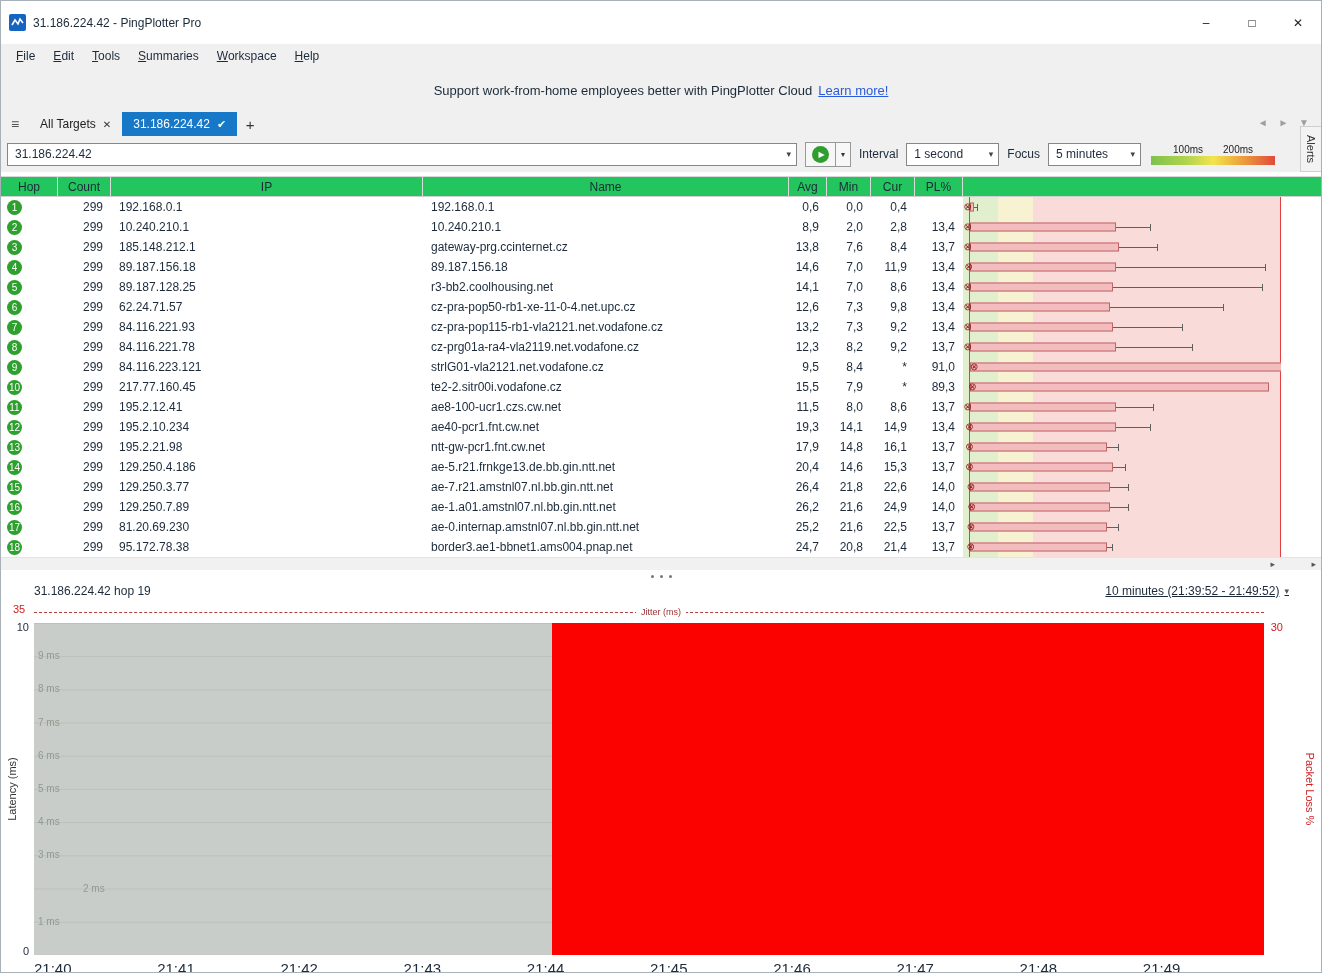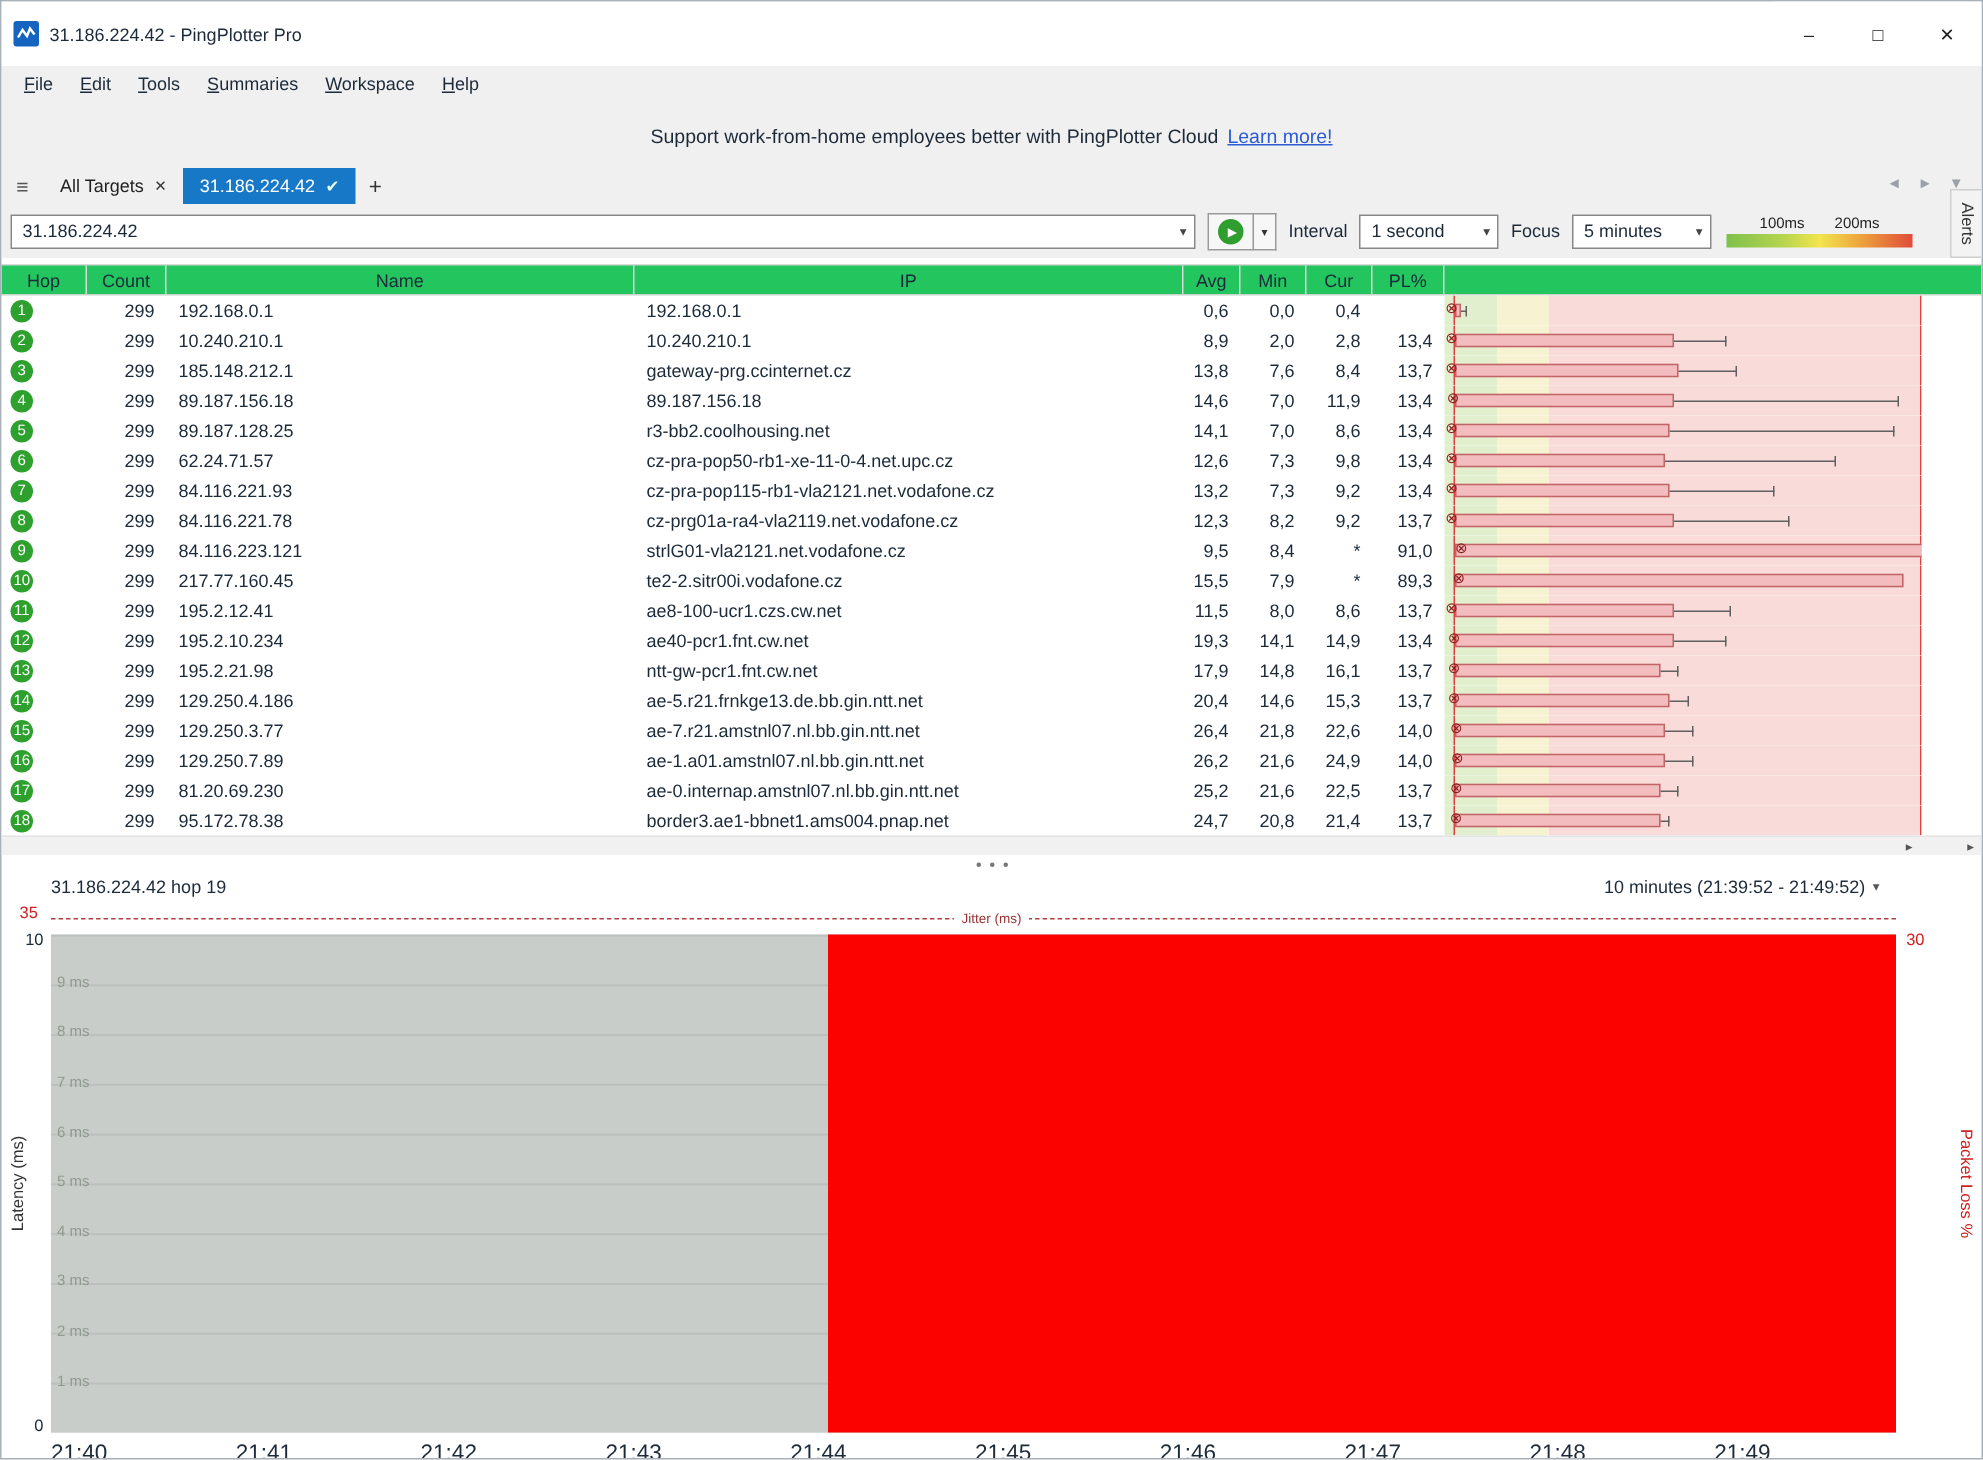--- a/index.html
+++ b/index.html
@@ -81,21 +81,21 @@
   .bar { position:absolute; left:7px; top:50%; transform:translateY(-50%); height:9px;
          background:#f3bcbe; border:1px solid #bf6565; }
   .marker { position:absolute; top:50%; transform:translate(-50%,-52%); color:#8b1a1a; font-size:10px; line-height:10px; }
   
   .hscroll { height:13px; background:#f1f1f1; border-top:1px solid #e4e4e4; position:relative; }
   .hscroll .arrow { position:absolute; top:0; line-height:13px; font-size:9px; color:#555; }
   .splitter { height:12px; display:flex; align-items:center; justify-content:center; gap:6px; }
   .splitter .dot { width:3px; height:3px; border-radius:50%; background:#777; }
   
   .gheader { height:17px; display:flex; align-items:center; padding-left:33px; font-size:12px; }
-  .gheader .range { margin-left:auto; display:flex; align-items:center; gap:5px; padding-right:68px; }
+  .gheader .range { margin-left:auto; display:flex; align-items:center; gap:5px; padding-right:32px;text-decoration:underline; }
   .gheader .range .chev { font-size:9px; color:#555; }
   .jitter { height:22px; position:relative; }
   .jmax { position:absolute; left:12px; top:4px; color:#cc2222; font-size:11px; }
   .jline { position:absolute; left:33px; right:57px; top:58%; border-top:1px dashed #b04040; }
   .jlabel { position:absolute; left:50%; top:58%; transform:translate(-50%,-50%); font-size:9px;
             color:#993333; background:#fff; padding:0 5px; z-index:2; }
   .plotwrap { height:336px; position:relative; }
   .ymax { position:absolute; left:0; width:28px; text-align:right; top:0; font-size:11px; }
   .ymin { position:absolute; left:0; width:28px; text-align:right; bottom:0; font-size:11px; }
   .yaxis-label { position:absolute; left:5px; top:50%; transform:translateY(-50%) rotate(180deg);
@@ -185,22 +185,22 @@
       <span>200ms</span>
     </div>
     <div class="legend-bar"></div>
   </div>
 </div>
 <div class="alerts-tab">Alerts</div>
 
 <div class="thead">
   <div class="h">Hop</div>
   <div class="h">Count</div>
+  <div class="h">IP</div>
   <div class="h">Name</div>
-  <div class="h">IP</div>
   <div class="h">Avg</div>
   <div class="h">Min</div>
   <div class="h">Cur</div>
   <div class="h">PL%</div>
   <div></div>
 </div>
 <div class="tbody">
     <div class="trow">
       <div class="c hopc"><span class="hopball">1</span></div>
       <div class="c num">299</div>
@@ -557,21 +557,21 @@
   <div class="plot">
     <div class="loss" style="left: 42.1%;"></div>
     <div>
         <span class="glabel" style="top: 10%;">9 ms</span>
         <span class="glabel" style="top: 20%;">8 ms</span>
         <span class="glabel" style="top: 30%;">7 ms</span>
         <span class="glabel" style="top: 40%;">6 ms</span>
         <span class="glabel" style="top: 50%;">5 ms</span>
         <span class="glabel" style="top: 60%;">4 ms</span>
         <span class="glabel" style="top: 70%;">3 ms</span>
-        <span class="glabel" style="top: 80%;">2 ms</span>
+        <span class="glabel" style="top: 80%; margin-left: 45px;">2 ms</span>
         <span class="glabel" style="top: 90%;">1 ms</span>
       </div>
   </div>
   <span class="rmax">30</span>
   <span class="raxis-label">Packet Loss %</span>
 </div>
 
 <div class="xaxis">
     <span class="xtick" style="left: 33px;">21:40</span>
     <span class="xtick" style="left: 156.2px;">21:41</span>

